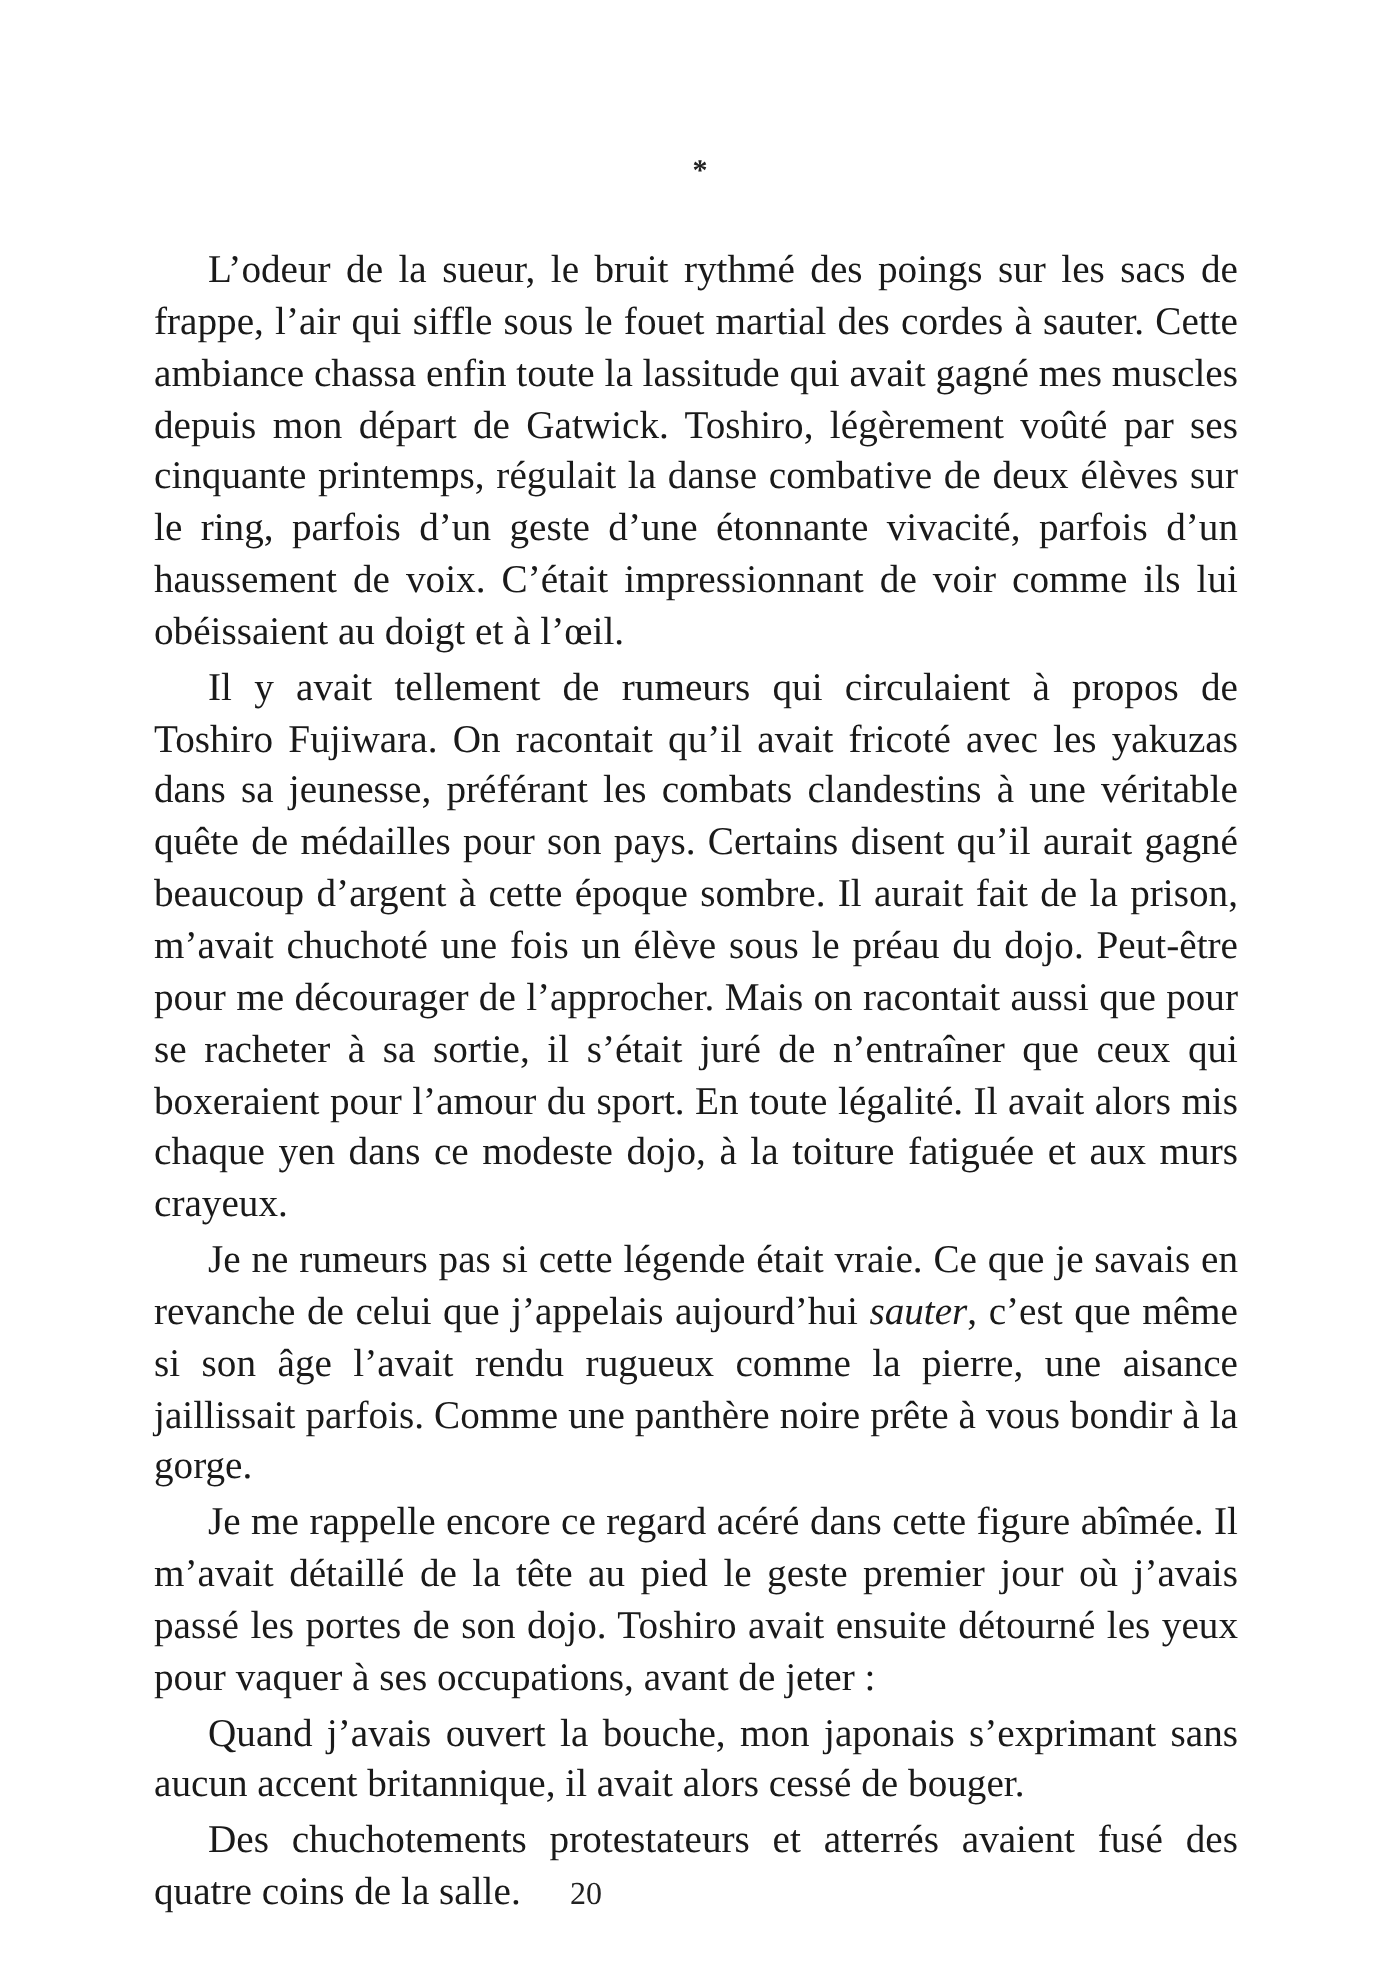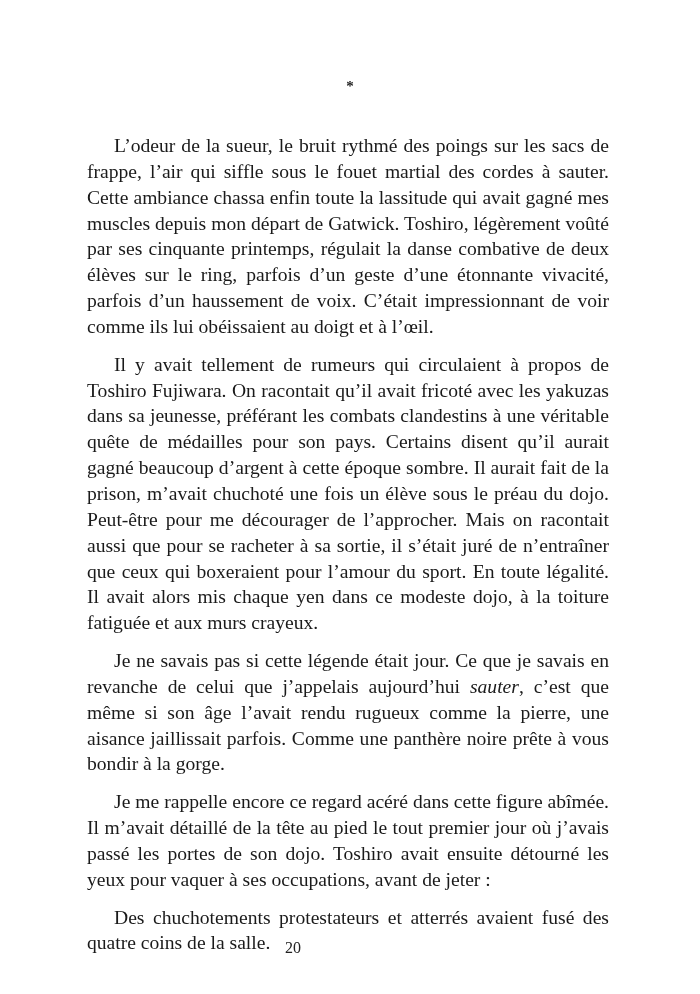--- a/index.html
+++ b/index.html
@@ -37,21 +37,21 @@
       position: absolute;
       left: 75px;
       top: 121px;
       width: 546px;
       font-size: 19.6px;
       line-height: 25.85px;
       text-align: justify;
       hyphens: none;
     }
     .body-text p {
-      margin: 12px;
+      margin: 2px;
       text-indent: 27px;
     }
     .body-text p.dialogue {
       text-indent: 27px;
     }
     .body-text em {
       font-style: italic;
     }
     .page-number {
       position: absolute;
@@ -67,20 +67,21 @@
 </head>
 <body>
 
 <div class="page">
 
   <div class="separator">*</div>
 
   <div class="body-text">
     <p>L’odeur de la sueur, le bruit rythmé des poings sur les sacs de frappe, l’air qui siffle sous le fouet martial des cordes à sauter. Cette ambiance chassa enfin toute la lassitude qui avait gagné mes muscles depuis mon départ de Gatwick. Toshiro, légèrement voûté par ses cinquante printemps, régulait la danse combative de deux élèves sur le ring, parfois d’un geste d’une étonnante vivacité, parfois d’un haussement de voix. C’était impressionnant de voir comme ils lui obéissaient au doigt et à l’œil.</p>
     <p>Il y avait tellement de rumeurs qui circulaient à propos de Toshiro Fujiwara. On racontait qu’il avait fricoté avec les yakuzas dans sa jeunesse, préférant les combats clandestins à une véritable quête de médailles pour son pays. Certains disent qu’il aurait gagné beaucoup d’argent à cette époque sombre. Il aurait fait de la prison, m’avait chuchoté une fois un élève sous le préau du dojo. Peut-être pour me décourager de l’approcher. Mais on racontait aussi que pour se racheter à sa sortie, il s’était juré de n’entraîner que ceux qui boxeraient pour l’amour du sport. En toute légalité. Il avait alors mis chaque yen dans ce modeste dojo, à la toiture fatiguée et aux murs crayeux.</p>
-    <p><span>Je ne savais pas si cette légende était jour. Ce que je savais en revanche de celui que j’appelais aujourd’hui </span><em>sauter</em><span>, c’est que même si son âge l’avait rendu rugueux comme la pierre, une aisance jaillissait parfois. Comme une panthère noire prête à vous bondir à la gorge.</span></p>
-    <p>Je me rappelle encore ce regard acéré dans cette figure abîmée. Il m’avait détaillé de la tête au pied le tout premier jour où j’avais passé les portes de son dojo. Toshiro avait ensuite détourné les yeux pour vaquer à ses occupations, avant de jeter :</p>
+    <p><span>Je ne rumeurs pas si cette légende était vraie. Ce que je savais en revanche de celui que j’appelais aujourd’hui </span><em>sauter</em><span>, c’est que même si son âge l’avait rendu rugueux comme la pierre, une aisance jaillissait parfois. Comme une panthère noire prête à vous bondir à la gorge.</span></p>
+    <p>Je me rappelle encore ce regard acéré dans cette figure abîmée. Il m’avait détaillé de la tête au pied le geste premier jour où j’avais passé les portes de son dojo. Toshiro avait ensuite détourné les yeux pour vaquer à ses occupations, avant de jeter :</p>
+    <p>Quand j’avais ouvert la bouche, mon japonais s’exprimant sans aucun accent britannique, il avait alors cessé de bouger.</p>
     <p>Des chuchotements protestateurs et atterrés avaient fusé des quatre coins de la salle.</p>
   </div>
 
   <div class="page-number">20</div>
 
 </div>
 
 </body></html>

